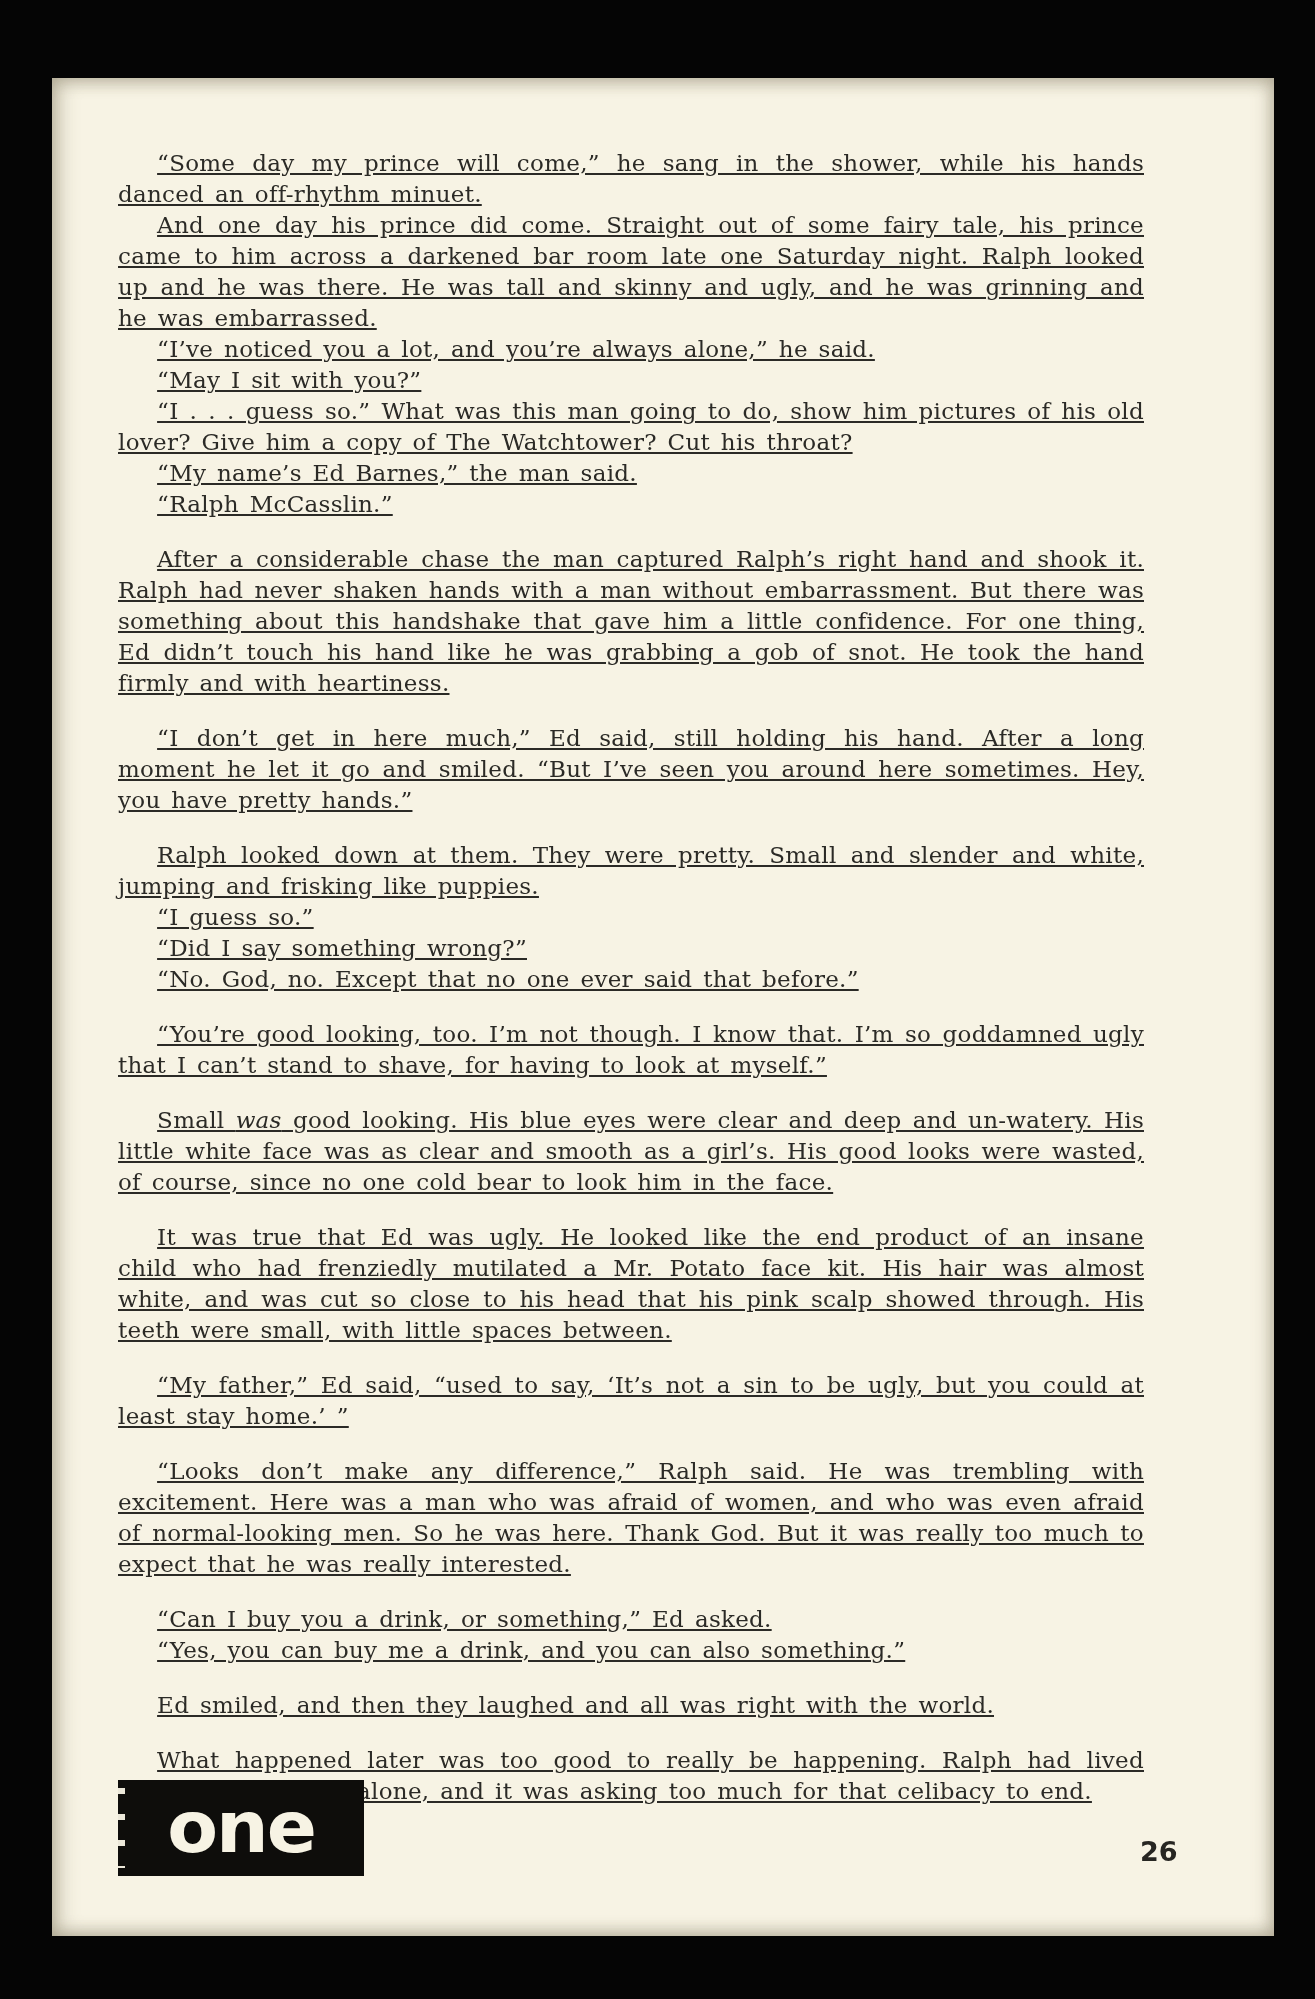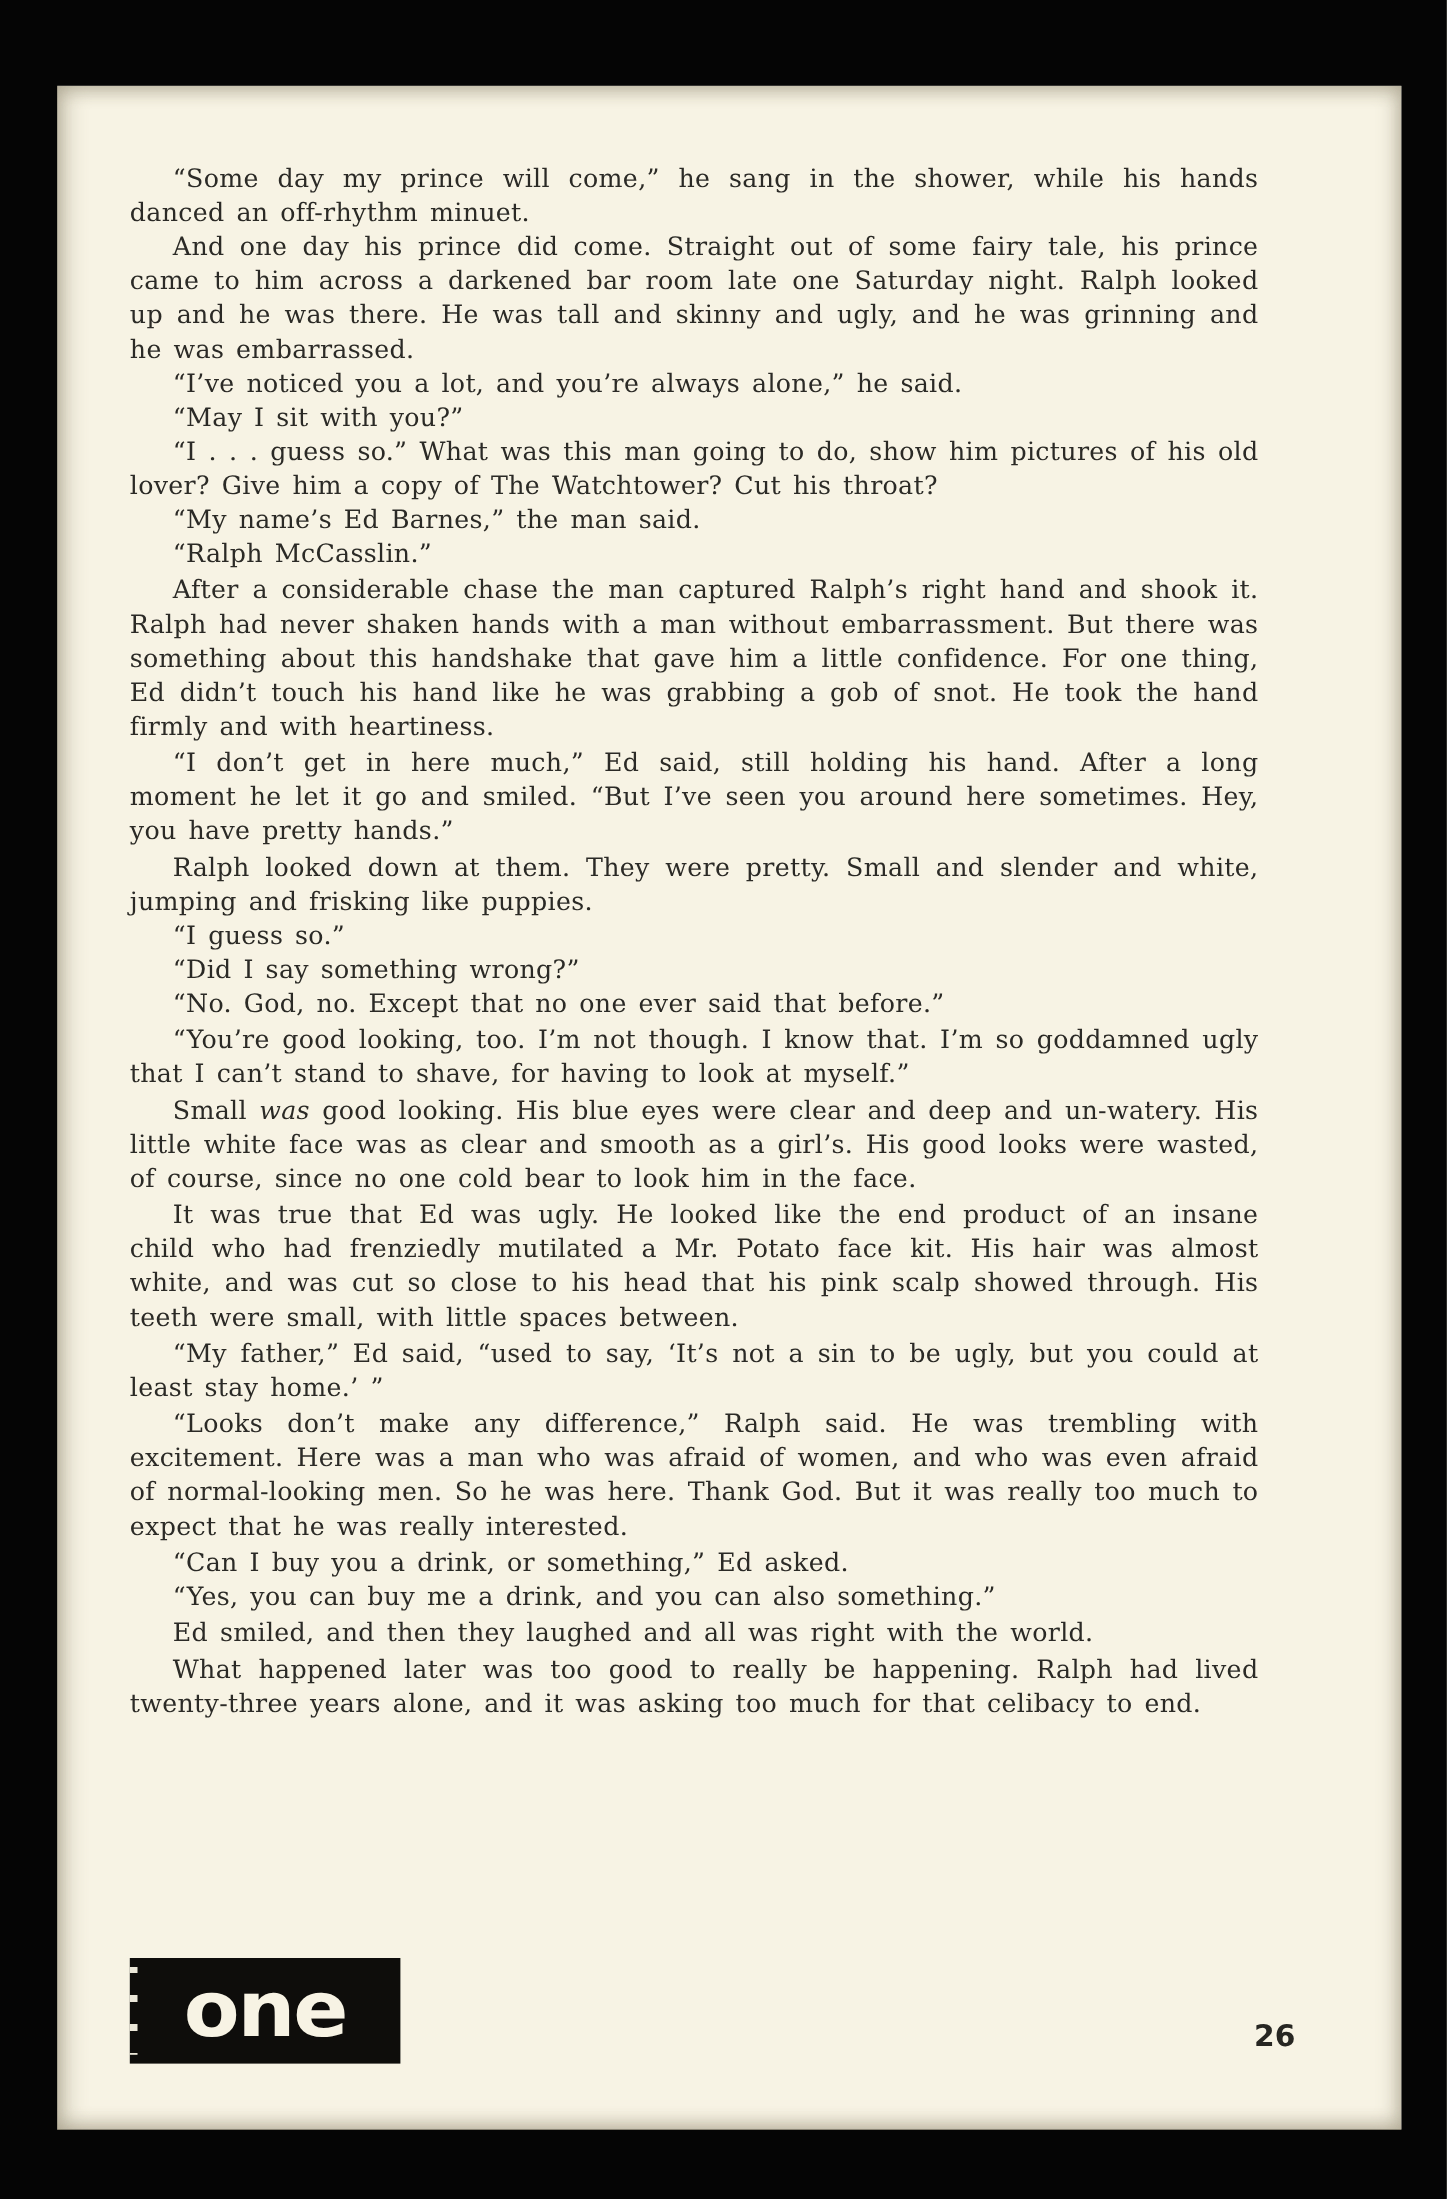--- a/index.html
+++ b/index.html
@@ -38,23 +38,24 @@
     color: #2b2a26;
     font-size: 23px;
     line-height: 31px;
     text-align: justify;
     word-spacing: 0.14em;
     letter-spacing: 0.012em;
   }
   .text-block p.para {
     margin: 0;
     text-indent: 1.7em;
+    text-decoration: underline;
   }
   .text-block p.para.spaced {
-    margin-top: 2px;
+    margin-top: 24px;
   }
   .ital { font-style: italic; }
   .logo-box {
     position: absolute;
     left: 66px;
     top: 1702px;
     width: 246px;
     height: 96px;
     background: #0e0d0b;
     display: flex;

